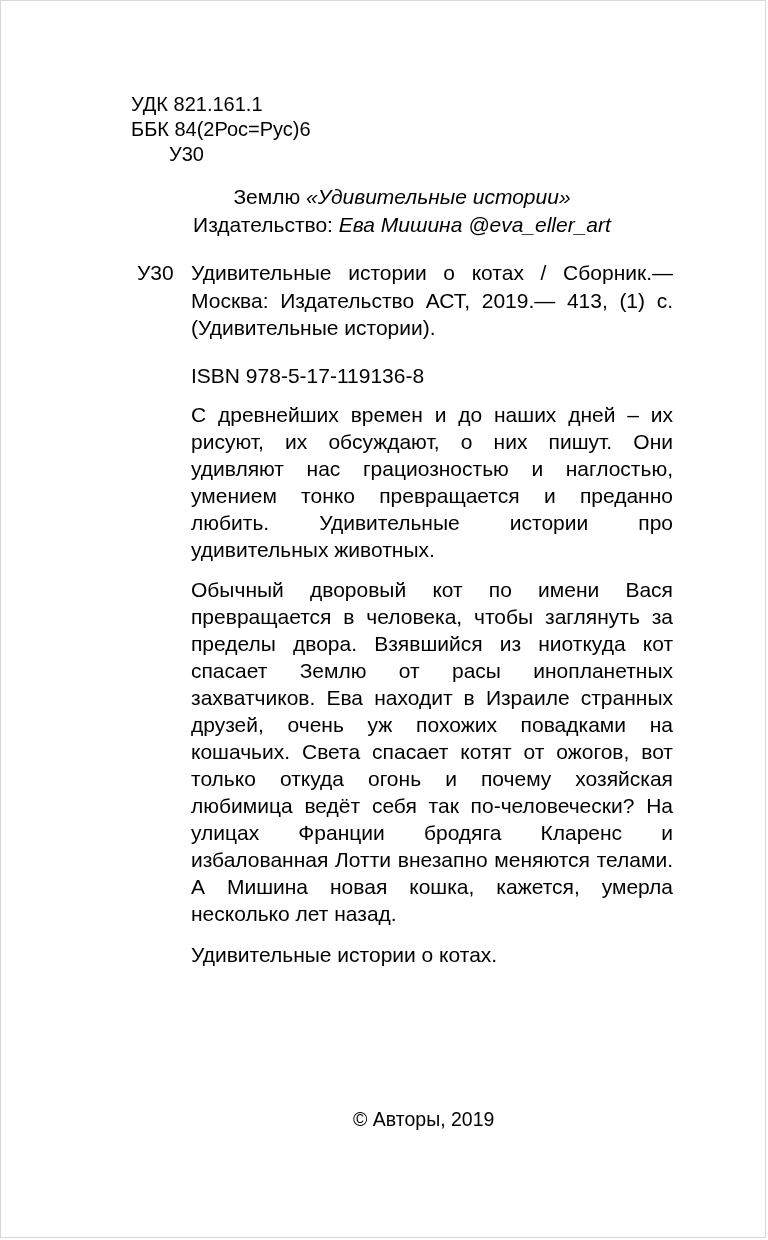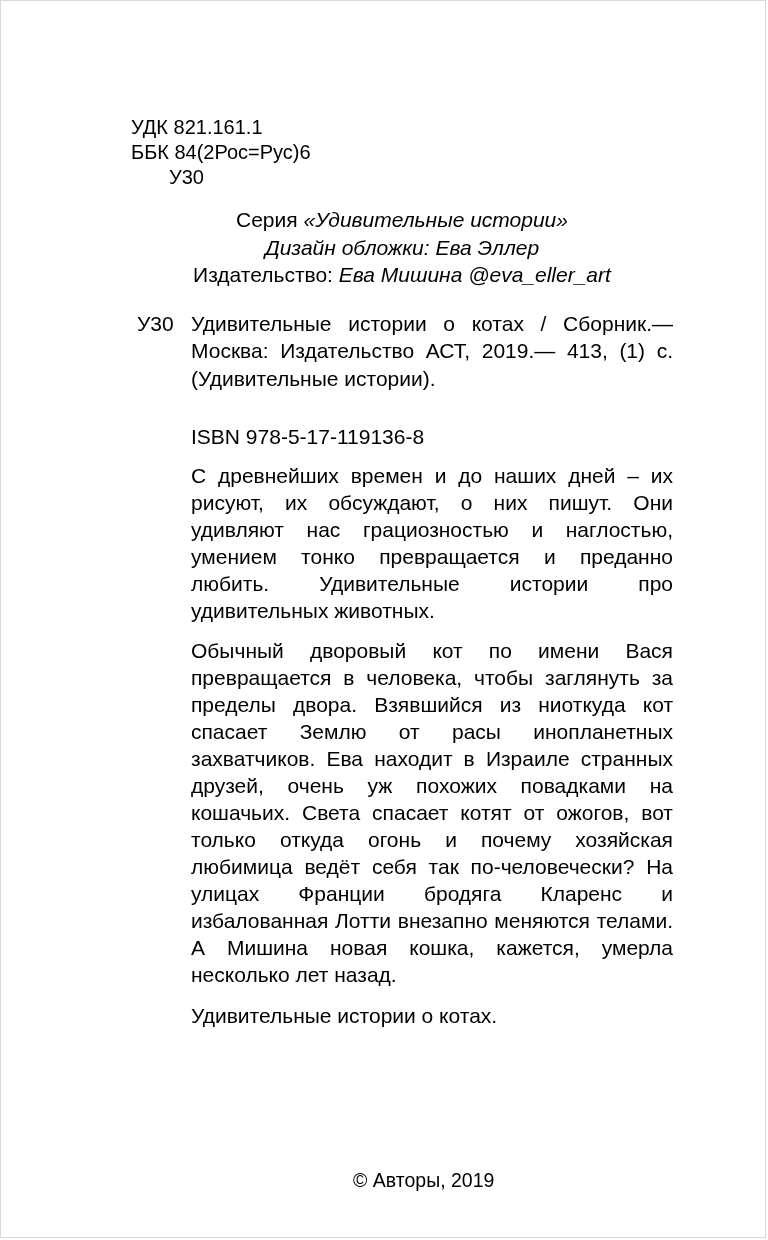--- a/index.html
+++ b/index.html
@@ -9,21 +9,21 @@
   }
   .page {
     position: relative;
     width: 766px;
     height: 1238px;
     border: 1px solid #d9d9d9;
     background: #ffffff;
     color: #000000;
     font-family: "Liberation Sans", sans-serif;
     box-sizing: border-box;
-    padding-top: 114px;
+    padding-top: 91px;
     overflow: hidden;
   }
   .imprint {
     margin-left: 130px;
     font-size: 20px;
     line-height: 25px;
   }
   .imprint-code {
     padding-left: 38px;
   }
@@ -47,21 +47,21 @@
     line-height: 27.5px;
     text-align: justify;
   }
   .biblio-code {
     position: absolute;
     left: -54px;
     top: 0;
   }
   .bold { font-weight: normal; }
   .isbn {
-    margin-top: 33px;
+    margin-top: 22px;
   }
   p.annot {
     margin: 13px 0 0 0;
     text-align: justify;
     line-height: 27px;
     hyphens: auto;
     -webkit-hyphens: auto;
   }
   p.closing {
     margin: 14px 0 2px 0;
@@ -79,22 +79,21 @@
 
 <div class="page">
 
   <div class="imprint">
     <div>УДК 821.161.1</div>
     <div>ББК 84(2Рос=Рус)6</div>
     <div class="imprint-code">У30</div>
   </div>
 
   <div class="series">
-    <div class="series-line"><span>Серия </span><span class="it">«Удивительные истории»</span></div>
-    <div class="series-line"><span></span><span class="it">Дизайн обложки: Ева Эллер</span></div>
+    <div class="series-line"><span>Землю </span><span class="it">«Удивительные истории»</span></div>
     <div class="series-line"><span>Издательство: </span><span class="it">Ева Мишина @eva_eller_art</span></div>
   </div>
 
   <div class="main-col">
 
     <div class="biblio">
       <span class="biblio-code">У30</span><span class="bold">Удивительные истории о котах</span><span> / Сборник.— Москва: Издательство АСТ, 2019.— 413, (1) с. (Удивительные истории).</span>
     </div>
 
     <div class="isbn">ISBN 978-5-17-119136-8</div>

